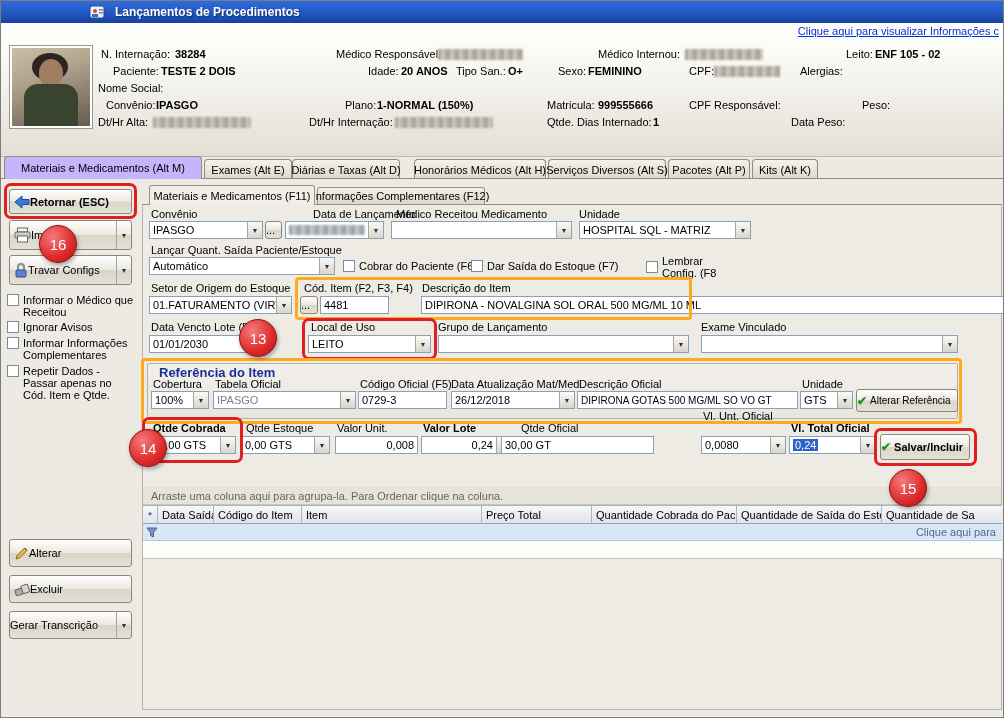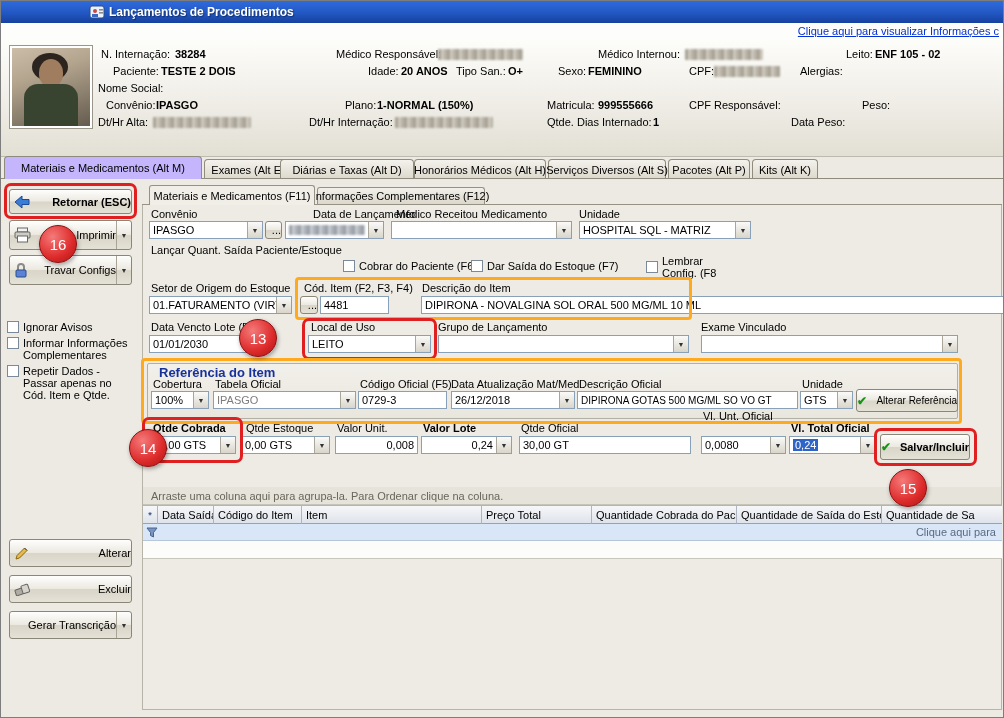--- a/index.html
+++ b/index.html
@@ -1,20 +1,20 @@
 <!DOCTYPE html>
 <html><head>
 <meta charset="utf-8">
 <style>
   *{box-sizing:border-box;margin:0;padding:0}
   body{font-family:"Liberation Sans",sans-serif;background:#fff}
   .w{position:relative;width:1004px;height:718px;background:#eceae2;overflow:hidden;border:1px solid #7d7d7d;font-size:11px;color:#000}
   
   .titlebar{position:absolute;left:0;top:0;width:1004px;height:22px;background:linear-gradient(180deg,#2f6bdd 0%,#2257c2 55%,#16419e 100%);display:flex;align-items:center}
-  .title-text{position:absolute;left:108px;top:4px;color:#fff;font-weight:bold;font-size:12px;text-shadow:1px 1px 1px rgba(0,0,0,.4);white-space:nowrap}
+  .title-text{position:absolute;left:114px;top:4px;color:#fff;font-weight:bold;font-size:12px;text-shadow:1px 1px 1px rgba(0,0,0,.4);white-space:nowrap}
   .appicon{position:absolute;left:88px;top:3px;width:16px;height:16px}
   
   .linkbar{position:absolute;left:0;top:22px;width:1004px;height:16px;background:#fdfdfb}
   .link{position:absolute;right:4px;top:24px;color:#0531d4;text-decoration:underline;font-size:11px;white-space:nowrap}
   
   .pheader{position:absolute;left:0;top:38px;width:1004px;height:118px;background:linear-gradient(180deg,#fdfdfa 0%,#efede6 55%,#e2dfd4 100%);border-bottom:1px solid #bdbab0}
   .lbl{position:absolute;white-space:nowrap;font-size:11px;line-height:13px}
   .b{font-weight:bold}
   .redact{position:absolute;height:11px;border-radius:1px;background:repeating-linear-gradient(90deg,#a8a296 0 3px,#cdc8bd 3px 6px,#b8b2a6 6px 9px);filter:blur(1px)}
   .photo-frame{position:absolute;left:8px;top:44px;width:84px;height:84px;background:#fff;border:1px solid #9a968a;padding:2px}
@@ -25,21 +25,21 @@
   
   .tab{position:absolute;top:158px;height:20px;background:linear-gradient(180deg,#f4f2ec,#dcd8cc);border:1px solid #8f8b7d;border-bottom:none;border-radius:4px 4px 0 0;display:flex;align-items:center;justify-content:center;white-space:nowrap;z-index:1;padding:0 4px}
   .tab.active{top:155px;height:23px;background:#c4b5fd;z-index:3}
   .tabline{position:absolute;left:0;top:177px;width:1004px;height:1px;background:#8f8b7d;z-index:2}
   .itab{position:absolute;height:17px;top:186px;background:linear-gradient(180deg,#f2f0ea,#dbd7cb);border:1px solid #969283;border-bottom:none;border-radius:3px 3px 0 0;display:flex;align-items:center;justify-content:center;white-space:nowrap;z-index:4;padding:0 4px}
   .itab.active{top:184px;height:20px;background:#f0eee7;z-index:6}
   .itabline{position:absolute;left:141px;top:203px;width:860px;height:1px;background:#969283;z-index:5}
   .iframe{position:absolute;left:141px;top:203px;width:860px;height:506px;background:#edebe4;border:1px solid #b6b3a8}
   
   .btn{position:absolute;background:linear-gradient(180deg,#fefefd 0%,#ece9e0 48%,#d9d5c8 52%,#e4e1d6 100%);border:1px solid #8a8778;border-radius:3px;display:flex;align-items:center;font-size:11px;cursor:default}
-  .btn .lab{flex:1;text-align:right;white-space:nowrap;overflow:hidden}
+  .btn .lab{flex:1;text-align:left;white-space:nowrap;overflow:hidden}
   .btn .dd{flex:0 0 15px;align-self:stretch;border-left:1px solid #a8a496;display:flex;align-items:center;justify-content:center;font-size:7px;color:#333}
   .icn{display:inline-flex;align-items:center;justify-content:center;margin-left:4px}
   .check{color:#129612;font-weight:bold;font-size:12px;margin-right:3px}
   
   .chkrow{position:absolute;display:flex;gap:4px;align-items:flex-start;font-size:11px;line-height:12px}
   .chkbox{flex:0 0 12px;width:12px;height:12px;background:#fff;border:1px solid #7a8a9a;margin-top:0}
   
   .combo{position:absolute;height:18px;background:#fff;border:1px solid #88a0b8;display:flex;align-items:center;overflow:hidden}
   .combo .cv{flex:1;padding:0 3px;white-space:nowrap;overflow:hidden;font-size:11px}
   .combo .da{flex:0 0 15px;align-self:stretch;background:linear-gradient(180deg,#fafaf8,#d9d5ca);border-left:1px solid #aaa69a;display:flex;align-items:center;justify-content:center;font-size:7px;color:#333}
@@ -131,21 +131,21 @@
   <span class="lbl b" style="left:652px;top:115px">1</span>
   <span class="lbl" style="left:790px;top:115px">Data Peso:</span>
 
   <div class="tabline"></div>
   <div class="tab active" style="left:3px;width:198px">
       <span>Materiais e Medicamentos (Alt M)</span>
     </div>
   <div class="tab" style="left:203px;width:88px">
       <span>Exames (Alt E)</span>
     </div>
-  <div class="tab" style="left:279px;width:134px">
+  <div class="tab" style="left:291px;width:108px">
       <span>Diárias e Taxas (Alt D)</span>
     </div>
   <div class="tab" style="left:413px;width:132px">
       <span>Honorários Médicos (Alt H)</span>
     </div>
   <div class="tab" style="left:547px;width:118px">
       <span>Serviços Diversos (Alt S)</span>
     </div>
   <div class="tab" style="left:667px;width:82px">
       <span>Pacotes (Alt P)</span>
@@ -179,20 +179,24 @@
     <span class="icn">
         <svg width="14" height="16" viewBox="0 0 14 16">
           <path d="M4 8 V5 a3 3 0 0 1 6 0 V8" fill="none" stroke="#8a8a8a" stroke-width="2"></path>
           <rect x="2" y="8" width="10" height="7" rx="1" fill="#5b82d6" stroke="#2a4a8a"></rect>
         </svg>
       </span>
     <span class="lab">Travar Configs</span>
     <span class="dd">▼</span>
   </div>
 
+  <div class="chkrow" style="left:6px;top:293px;width:128px">
+    <span class="chkbox"></span>
+    <span>Informar o Médico que Receitou</span>
+  </div>
   <div class="chkrow" style="left:6px;top:320px;width:128px">
     <span class="chkbox"></span>
     <span>Ignorar Avisos</span>
   </div>
   <div class="chkrow" style="left:6px;top:336px;width:128px">
     <span class="chkbox"></span>
     <span>Informar Informações Complementares</span>
   </div>
   <div class="chkrow" style="left:6px;top:364px;width:126px">
     <span class="chkbox"></span>
@@ -252,20 +256,24 @@
   <div class="combo" style="left:390px;top:220px;width:181px">
     <span class="cv"></span>
     <span class="da">▼</span>
   </div>
   <div class="combo" style="left:578px;top:220px;width:172px">
     <span class="cv">HOSPITAL SQL - MATRIZ</span>
     <span class="da">▼</span>
   </div>
 
   <span class="lbl" style="left:150px;top:243px">Lançar Quant. Saída Paciente/Estoque</span>
+  <div class="combo" style="left:148px;top:256px;width:186px">
+    <span class="cv">Automático</span>
+    <span class="da">▼</span>
+  </div>
   <div class="chkrow" style="left:342px;top:259px">
     <span class="chkbox"></span>
     <span>Cobrar do Paciente (F6)</span>
   </div>
   <div class="chkrow" style="left:470px;top:259px">
     <span class="chkbox"></span>
     <span>Dar Saída do Estoque (F7)</span>
   </div>
   <div class="chkrow" style="left:645px;top:254px;width:80px">
     <span class="chkbox" style="margin-top:6px"></span>
@@ -364,21 +372,21 @@
     <span class="cv">0,00 GTS</span>
     <span class="da">▼</span>
   </div>
   <div class="input num" style="left:334px;top:435px;width:83px">
     <span>0,008</span>
   </div>
   <div class="combo" style="left:420px;top:435px;width:91px">
     <span class="cv" style="text-align:right">0,24</span>
     <span class="da">▼</span>
   </div>
-  <div class="input" style="left:518px;top:435px;width:172px">
+  <div class="input" style="left:500px;top:435px;width:153px">
     <span>30,00 GT</span>
   </div>
   <div class="combo" style="left:700px;top:435px;width:85px">
     <span class="cv">0,0080</span>
     <span class="da">▼</span>
   </div>
   <div class="combo" style="left:788px;top:435px;width:87px">
     <span class="cv"><span class="sel">0,24</span></span>
     <span class="da">▼</span>
   </div>

